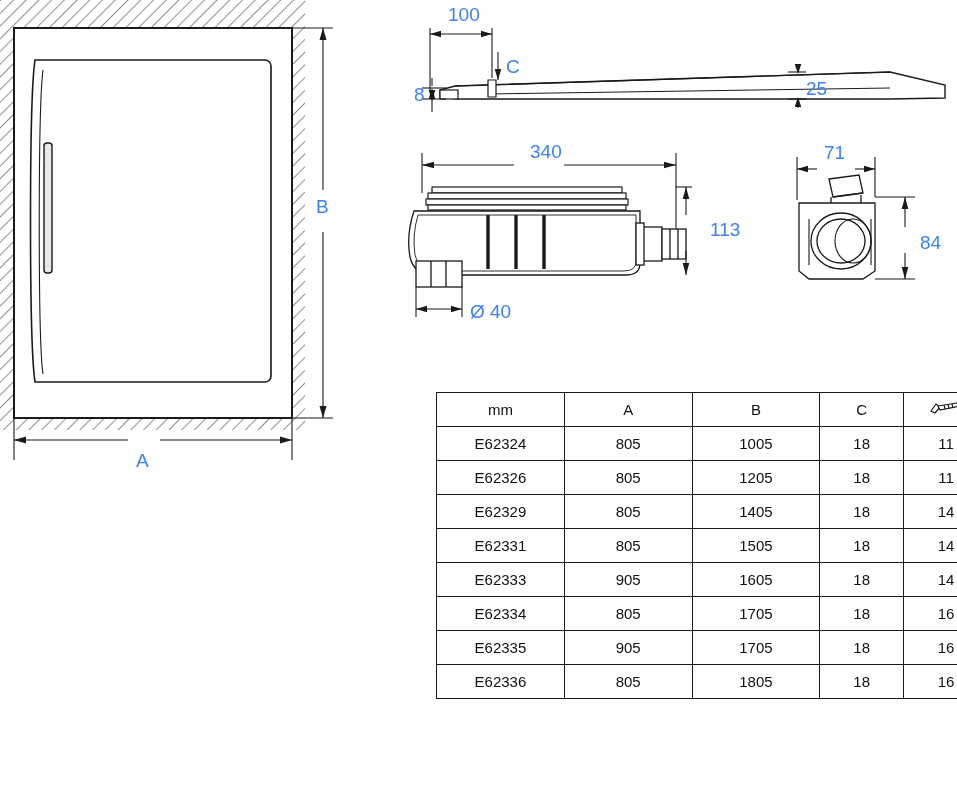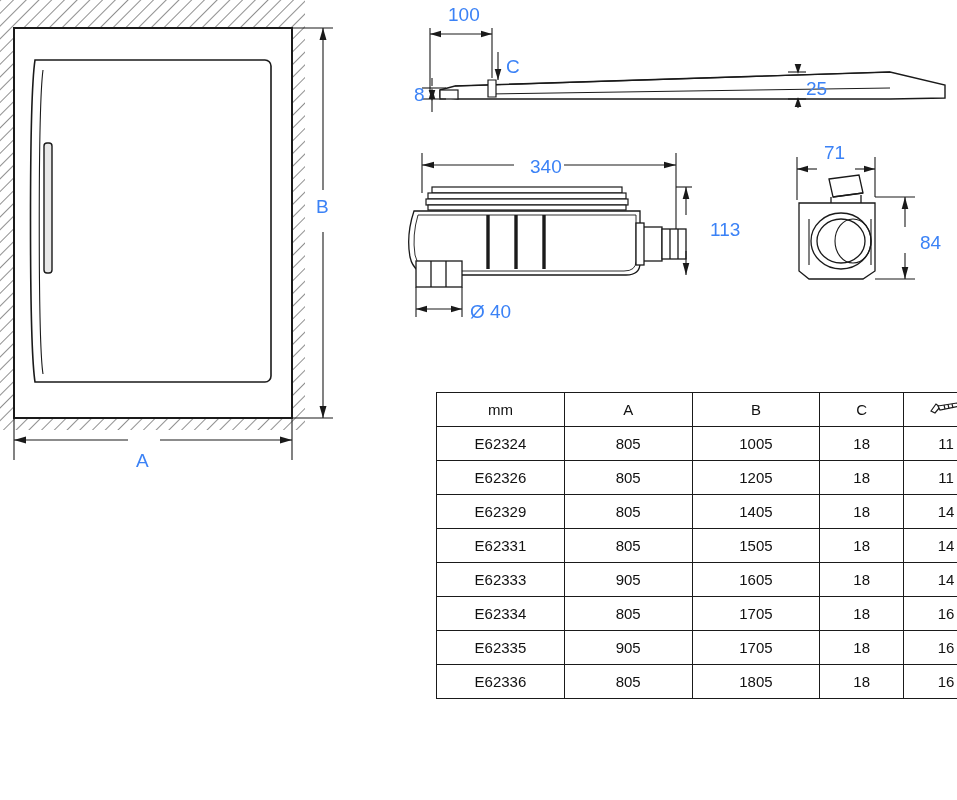--- a/index.html
+++ b/index.html
@@ -202,21 +202,21 @@
     </g>
 
     <g stroke="#1a1a1a" stroke-width="1.1" fill="none">
       <line x1="272" y1="42" x2="288" y2="42"></line>
       <line x1="282" y1="42" x2="282" y2="70"></line>
       <line x1="282" y1="106" x2="282" y2="130"></line>
       <polygon points="282,42 278.7,54 285.3,54" fill="#1a1a1a" stroke="none"></polygon>
       <polygon points="282,130 278.7,118 285.3,118" fill="#1a1a1a" stroke="none"></polygon>
     </g>
   </svg>
-  <div class="lbl" style="left:530px;top:156px;font-size:19px;">340</div>
+  <div class="lbl" style="left:530px;top:141px;font-size:19px;">340</div>
   <div class="lbl" style="left:710px;top:219px;font-size:19px;">113</div>
   <div class="lbl" style="left:470px;top:301px;font-size:19px;">Ø 40</div>
 
   <svg width="180" height="180" style="position:absolute;left:775px;top:145px;">
 
     <g stroke="#1a1a1a" stroke-width="1.1" fill="none">
       <line x1="22" y1="12" x2="22" y2="55"></line>
       <line x1="100" y1="12" x2="100" y2="52"></line>
       <line x1="22" y1="24" x2="42" y2="24"></line>
       <line x1="80" y1="24" x2="100" y2="24"></line>

